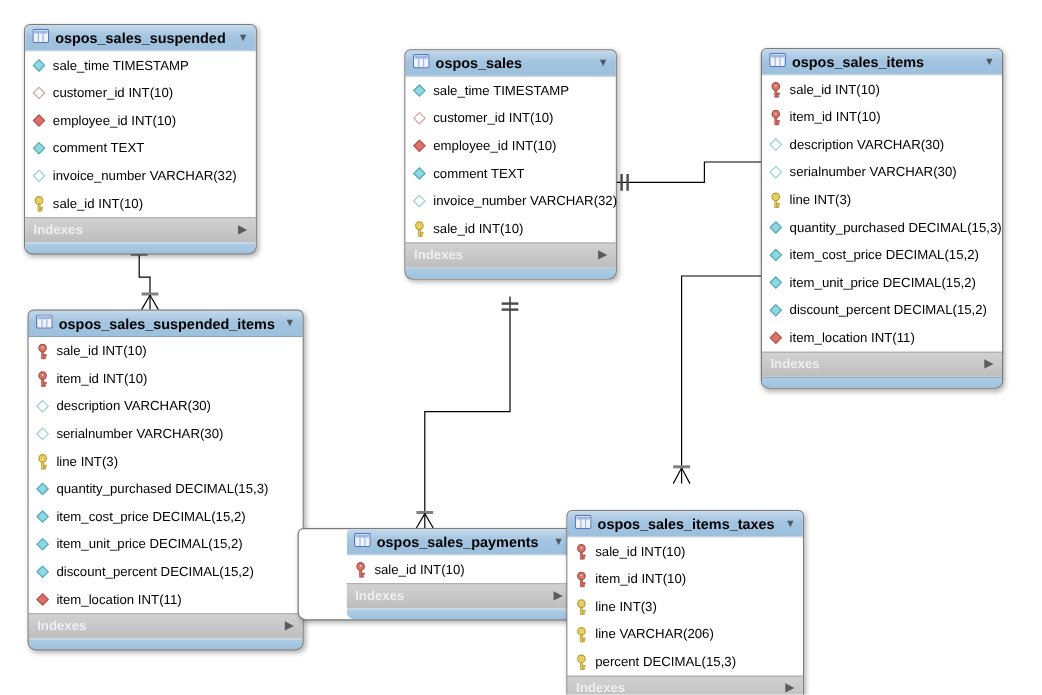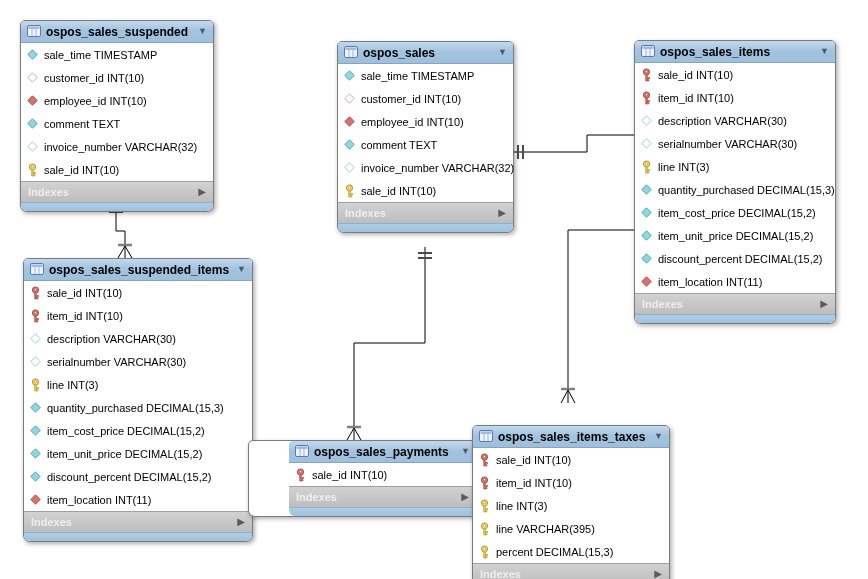--- a/index.html
+++ b/index.html
@@ -514,21 +514,21 @@
         <div class="trow">
           <span class="cicon">
             <svg width="11" height="14" viewBox="0 0 11 14">
               <path d="M4.7,6.2 h1.6 v6.8 h-1.6 z" fill="#f4d85e" stroke="#b89a30" stroke-width="0.7"></path>
               <path d="M6.3,9.5 h2.3 v1.3 h-2.3 z" fill="#f4d85e" stroke="#b89a30" stroke-width="0.7"></path>
               <path d="M6.3,11.7 h1.7 v1.2 h-1.7 z" fill="#f4d85e" stroke="#b89a30" stroke-width="0.7"></path>
               <circle cx="5.5" cy="4" r="3.1" fill="#f4d85e" stroke="#b89a30"></circle>
               <circle cx="5.5" cy="3.6" r="1.1" fill="#ffffff" stroke="#b89a30" stroke-width="0.6"></circle>
             </svg>
           </span>
-          <span class="ctext"><span class="cname">line</span> <span class="ctype">VARCHAR(395)</span></span>
+          <span class="ctext"><span class="cname">line</span> <span class="ctype">VARCHAR(206)</span></span>
         </div>
         <div class="trow">
           <span class="cicon">
             <svg width="11" height="14" viewBox="0 0 11 14">
               <path d="M4.7,6.2 h1.6 v6.8 h-1.6 z" fill="#f4d85e" stroke="#b89a30" stroke-width="0.7"></path>
               <path d="M6.3,9.5 h2.3 v1.3 h-2.3 z" fill="#f4d85e" stroke="#b89a30" stroke-width="0.7"></path>
               <path d="M6.3,11.7 h1.7 v1.2 h-1.7 z" fill="#f4d85e" stroke="#b89a30" stroke-width="0.7"></path>
               <circle cx="5.5" cy="4" r="3.1" fill="#f4d85e" stroke="#b89a30"></circle>
               <circle cx="5.5" cy="3.6" r="1.1" fill="#ffffff" stroke="#b89a30" stroke-width="0.6"></circle>
             </svg>

